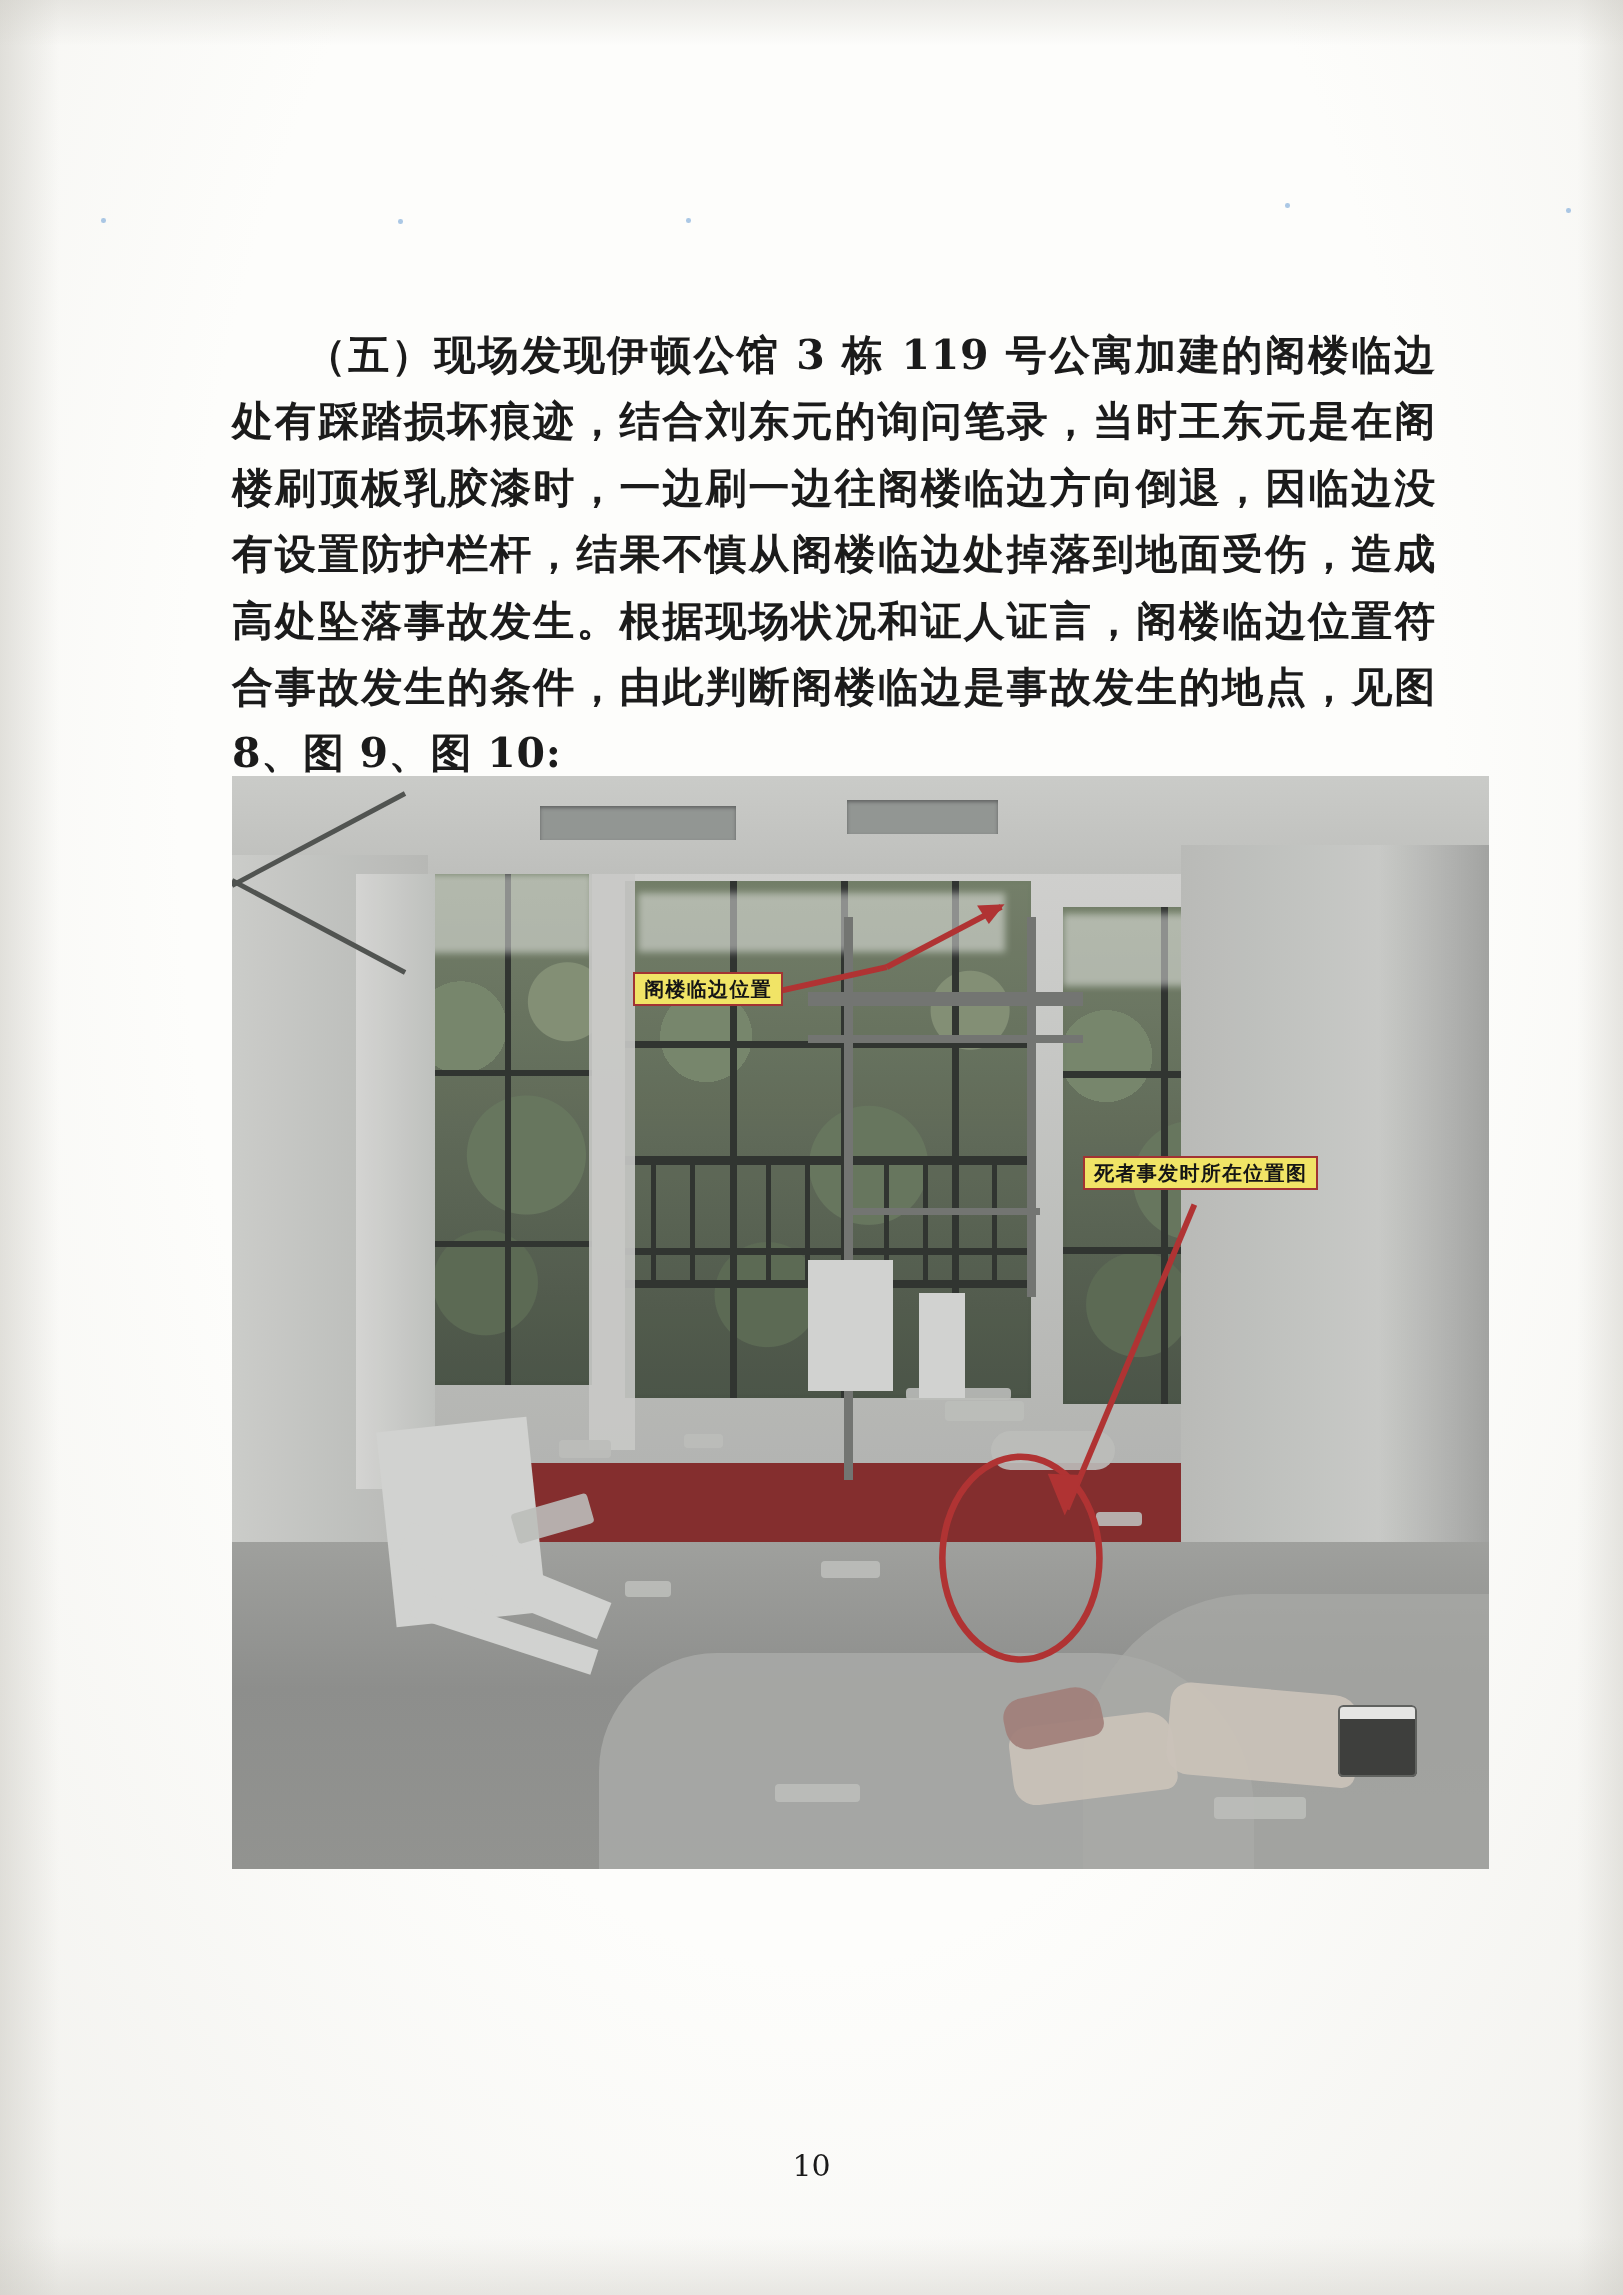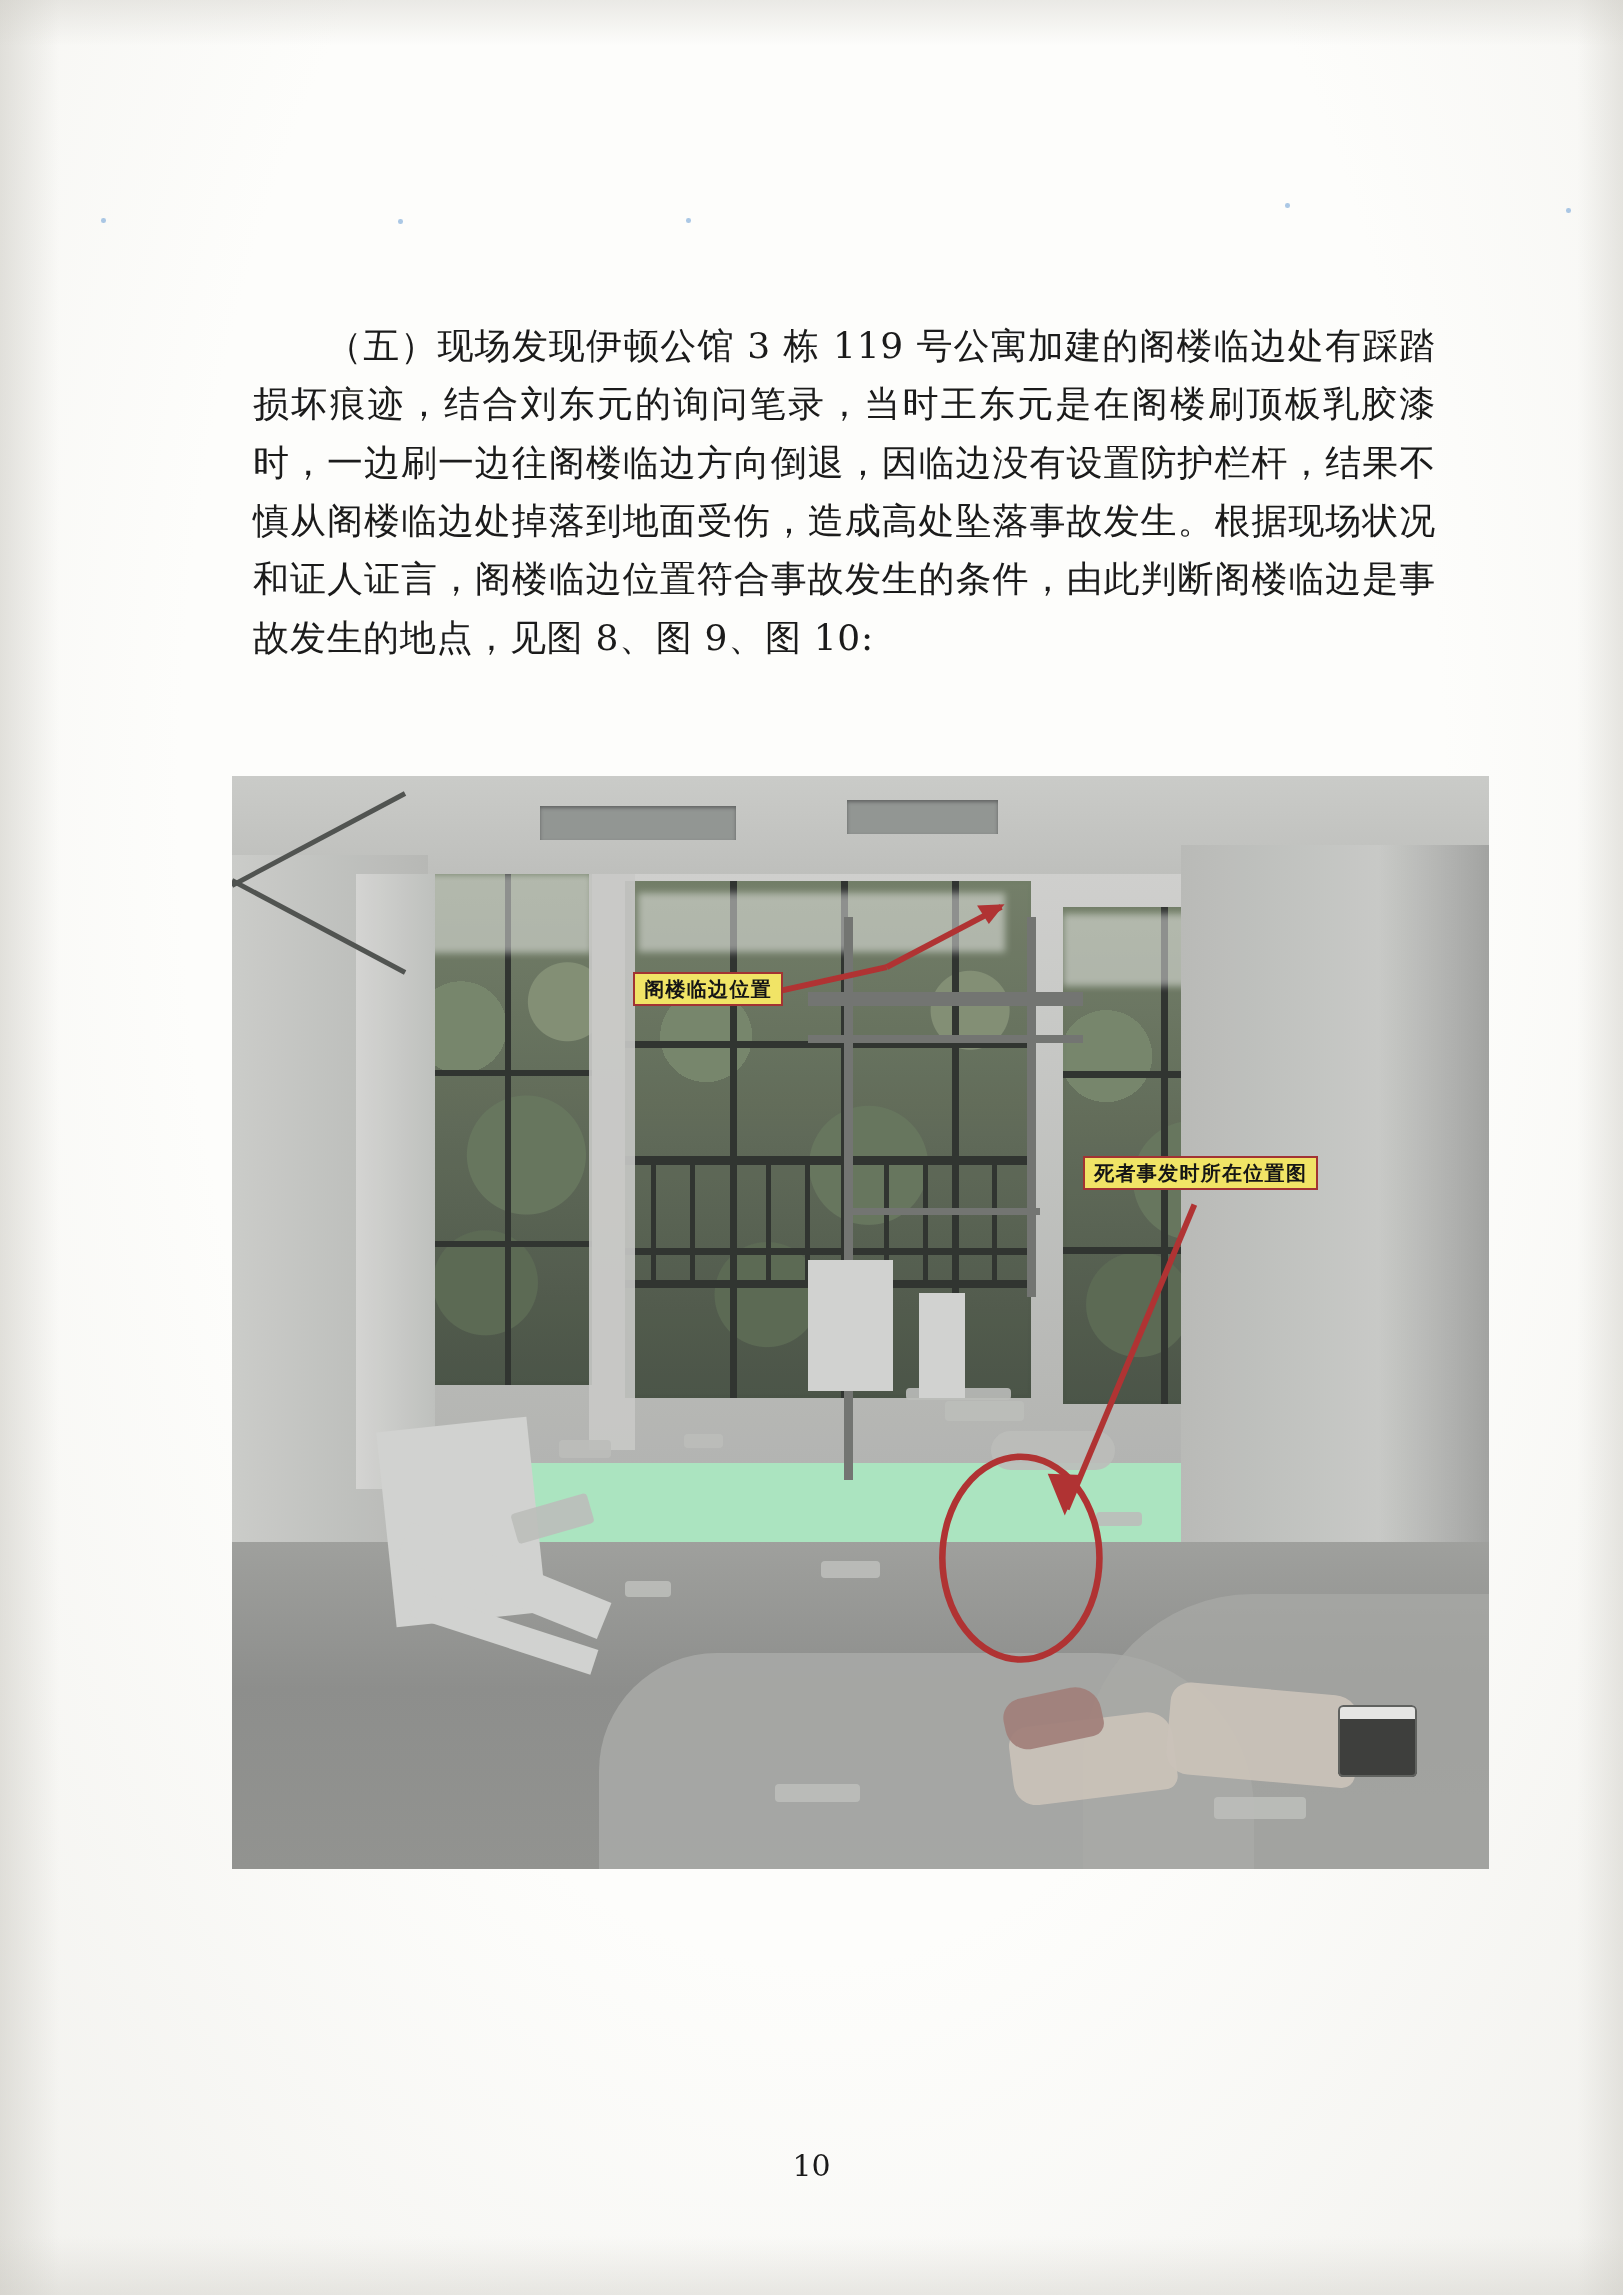--- a/index.html
+++ b/index.html
@@ -59,45 +59,44 @@
   }
 
   .doc-body {
     position: absolute;
     left: 232px;
     top: 281px;
     width: 1204px;
   }
 
   .para {
-    font-size: 36px;
+    font-size: 41px;
     line-height: 1.62;
     letter-spacing: 0.7px;
     color: #1b1b1b;
     text-align: justify;
     text-justify: inter-character;
     text-indent: 73px;
     font-family: "DejaVu Serif", "Liberation Serif", serif;
-    font-weight: 400;
-    margin-left: 21px;
+    font-weight: 700;
   }
 
   
   .figure-wrap {
     position: absolute;
     left: 232px;
     top: 776px;
     width: 1257px;
   }
   .photo {
     position: relative;
     width: 1257px;
     height: 1093px;
     overflow: hidden;
-    background: #86efac;
+    background: #b91c1c;
     filter: saturate(0.55) contrast(0.97) brightness(1.02);
   }
 
   
   .ceiling {
     position: absolute; left: 0; top: 0; width: 100%; height: 124px;
     background: linear-gradient(to bottom, #c8c9c5, #b9bab6);
   }
   .ceiling-recess {
     position: absolute; height: 34px; background: #8e9490;

